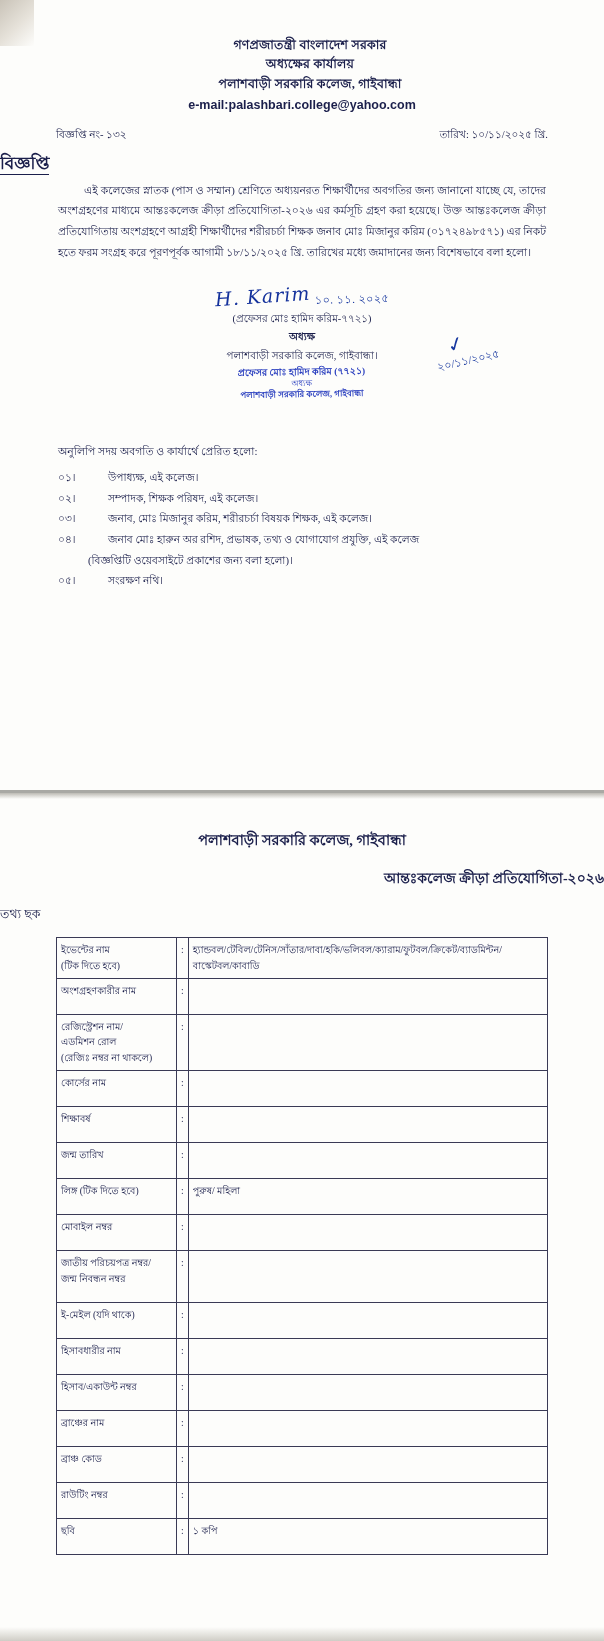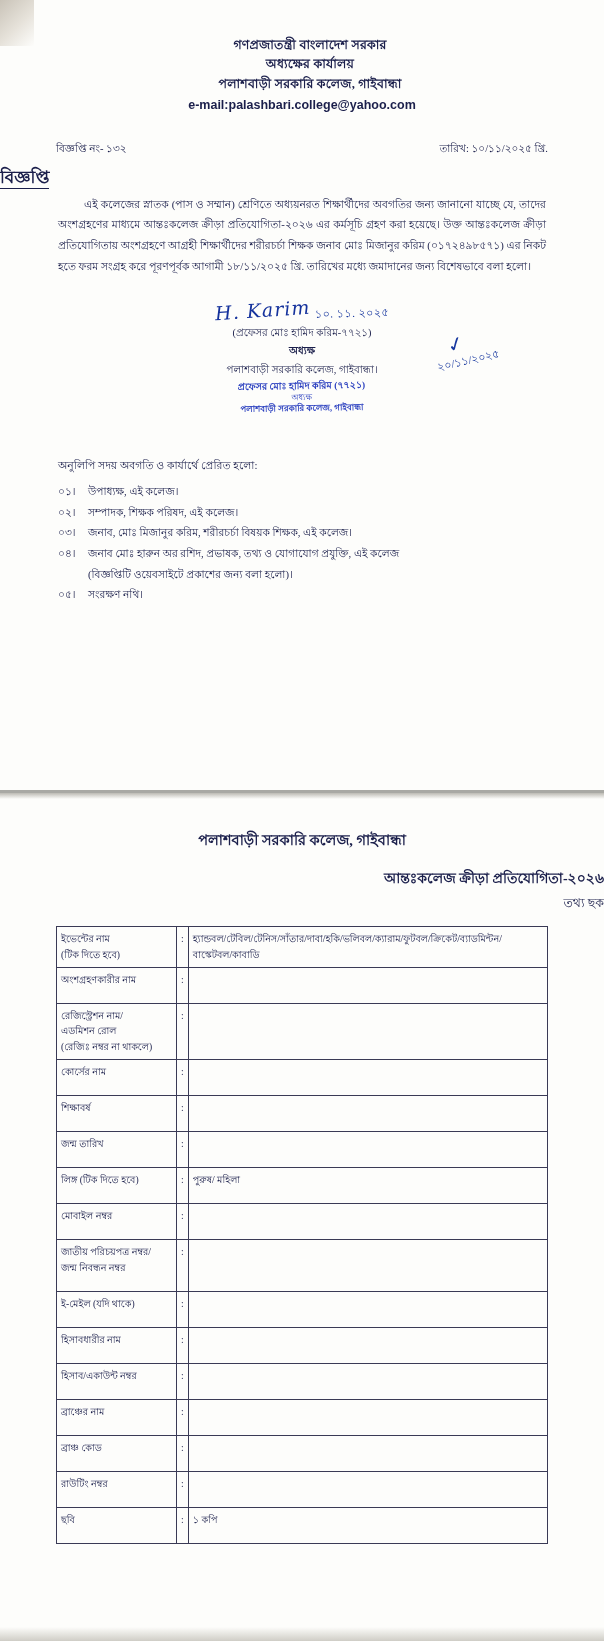--- a/index.html
+++ b/index.html
@@ -63,21 +63,21 @@
   .hdr .mail {
     font-family: "Liberation Sans", sans-serif;
     font-size: 12.5px;
     font-weight: bold;
     margin-top: 2px;
   }
 
   .meta-row {
     display: flex;
     justify-content: space-between;
-    margin: 25px 56px 0 56px;
+    margin: 11px 56px 0 56px;
     font-size: 10.5px;
     color: #1b1f4b;
     gap: 36px;
   }
 
   .notice-title {
     text-align: left;
     font-size: 17px;
     font-weight: bold;
     color: #1b1f4b;
@@ -159,44 +159,44 @@
     margin: 42px 0 0 58px;
     font-size: 10.8px;
     color: #1b1f4b;
   }
   .cc-list {
     margin: 6px 0 0 58px;
     font-size: 10.6px;
     color: #1b1f4b;
     line-height: 1.95;
   }
-  .cc-item { display: flex; }
+  .cc-item { display: flex; gap: 20px; }
   .cc-num { width: 30px; flex: none; }
   .cc-sub { margin-left: 30px; }
 
   
   .p2-title1 {
     text-align: center;
     font-size: 14.5px;
     font-weight: bold;
     color: #1b1f4b;
     margin-top: 36px;
   }
   .p2-title2 {
     text-align: right;
     font-size: 14px;
     font-weight: bold;
     color: #1b1f4b;
     margin-top: 14px;
   }
   .p2-title3 {
-    text-align: right;
+    text-align: left;
     font-size: 12.5px;
     color: #1b1f4b;
-    margin-top: 3px;
+    margin-top: 14px;
   }
 
   table.form {
     margin: 12px auto 0 auto;
     width: 492px;
     border-collapse: collapse;
     color: #1b1f4b;
   }
   table.form td {
     border: 1px solid #3a3a55;

